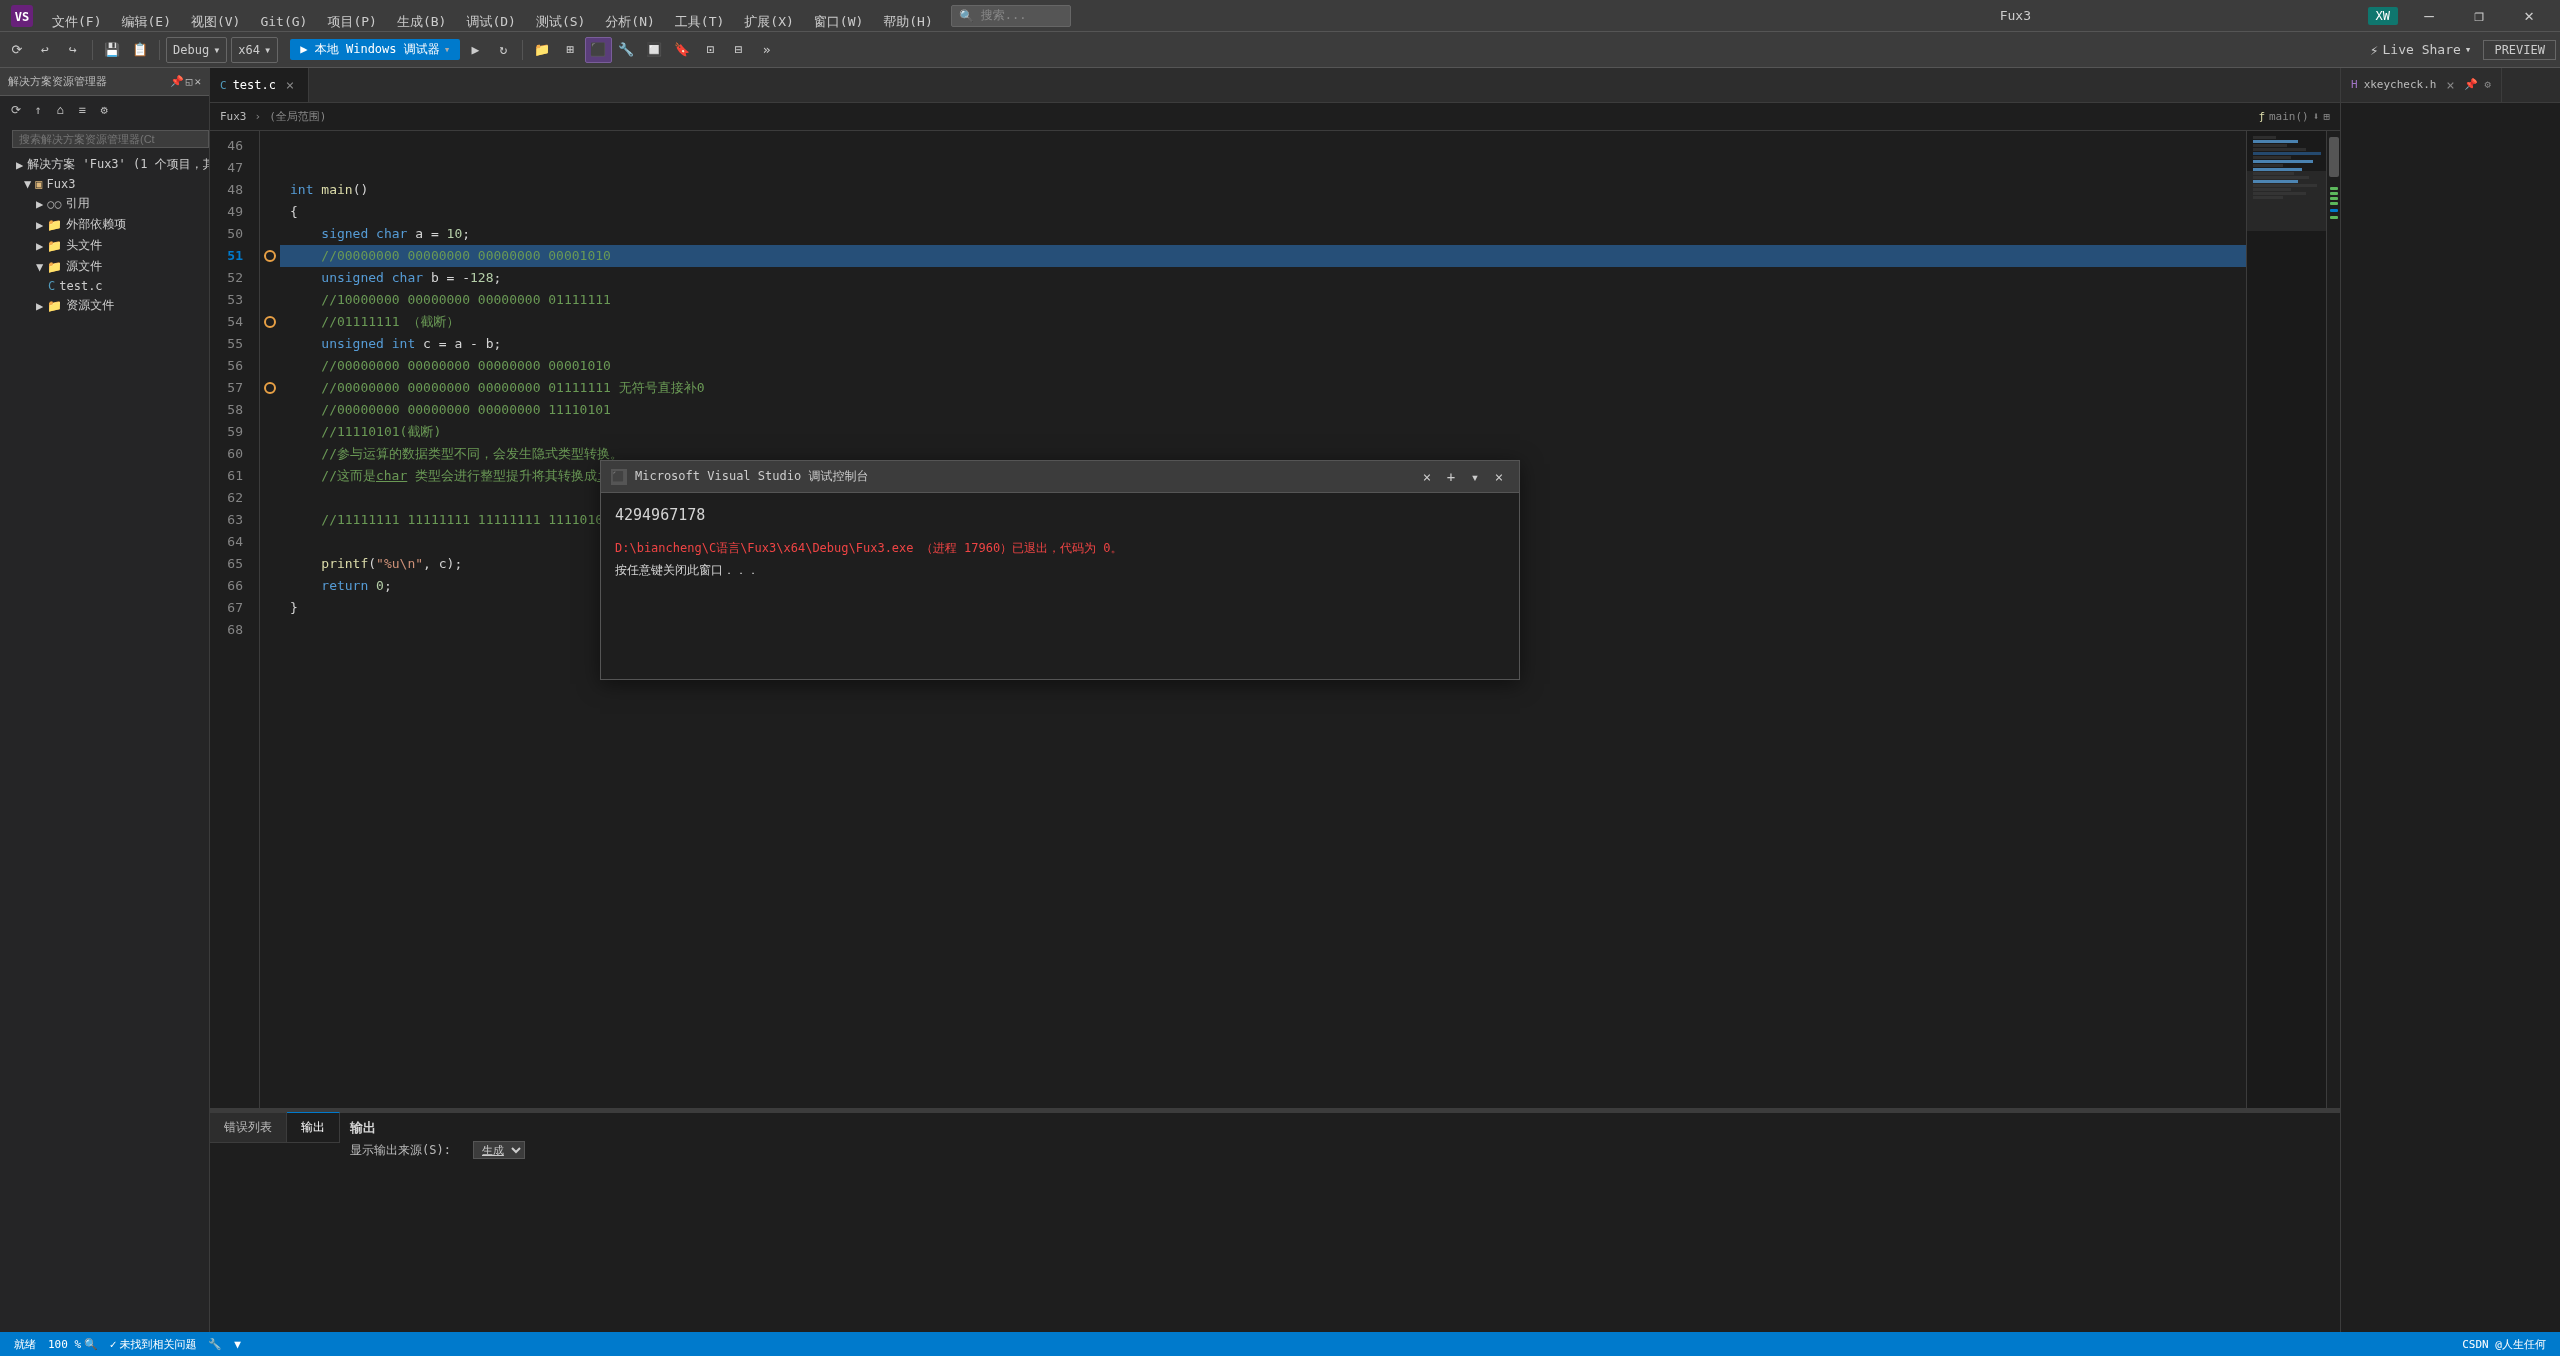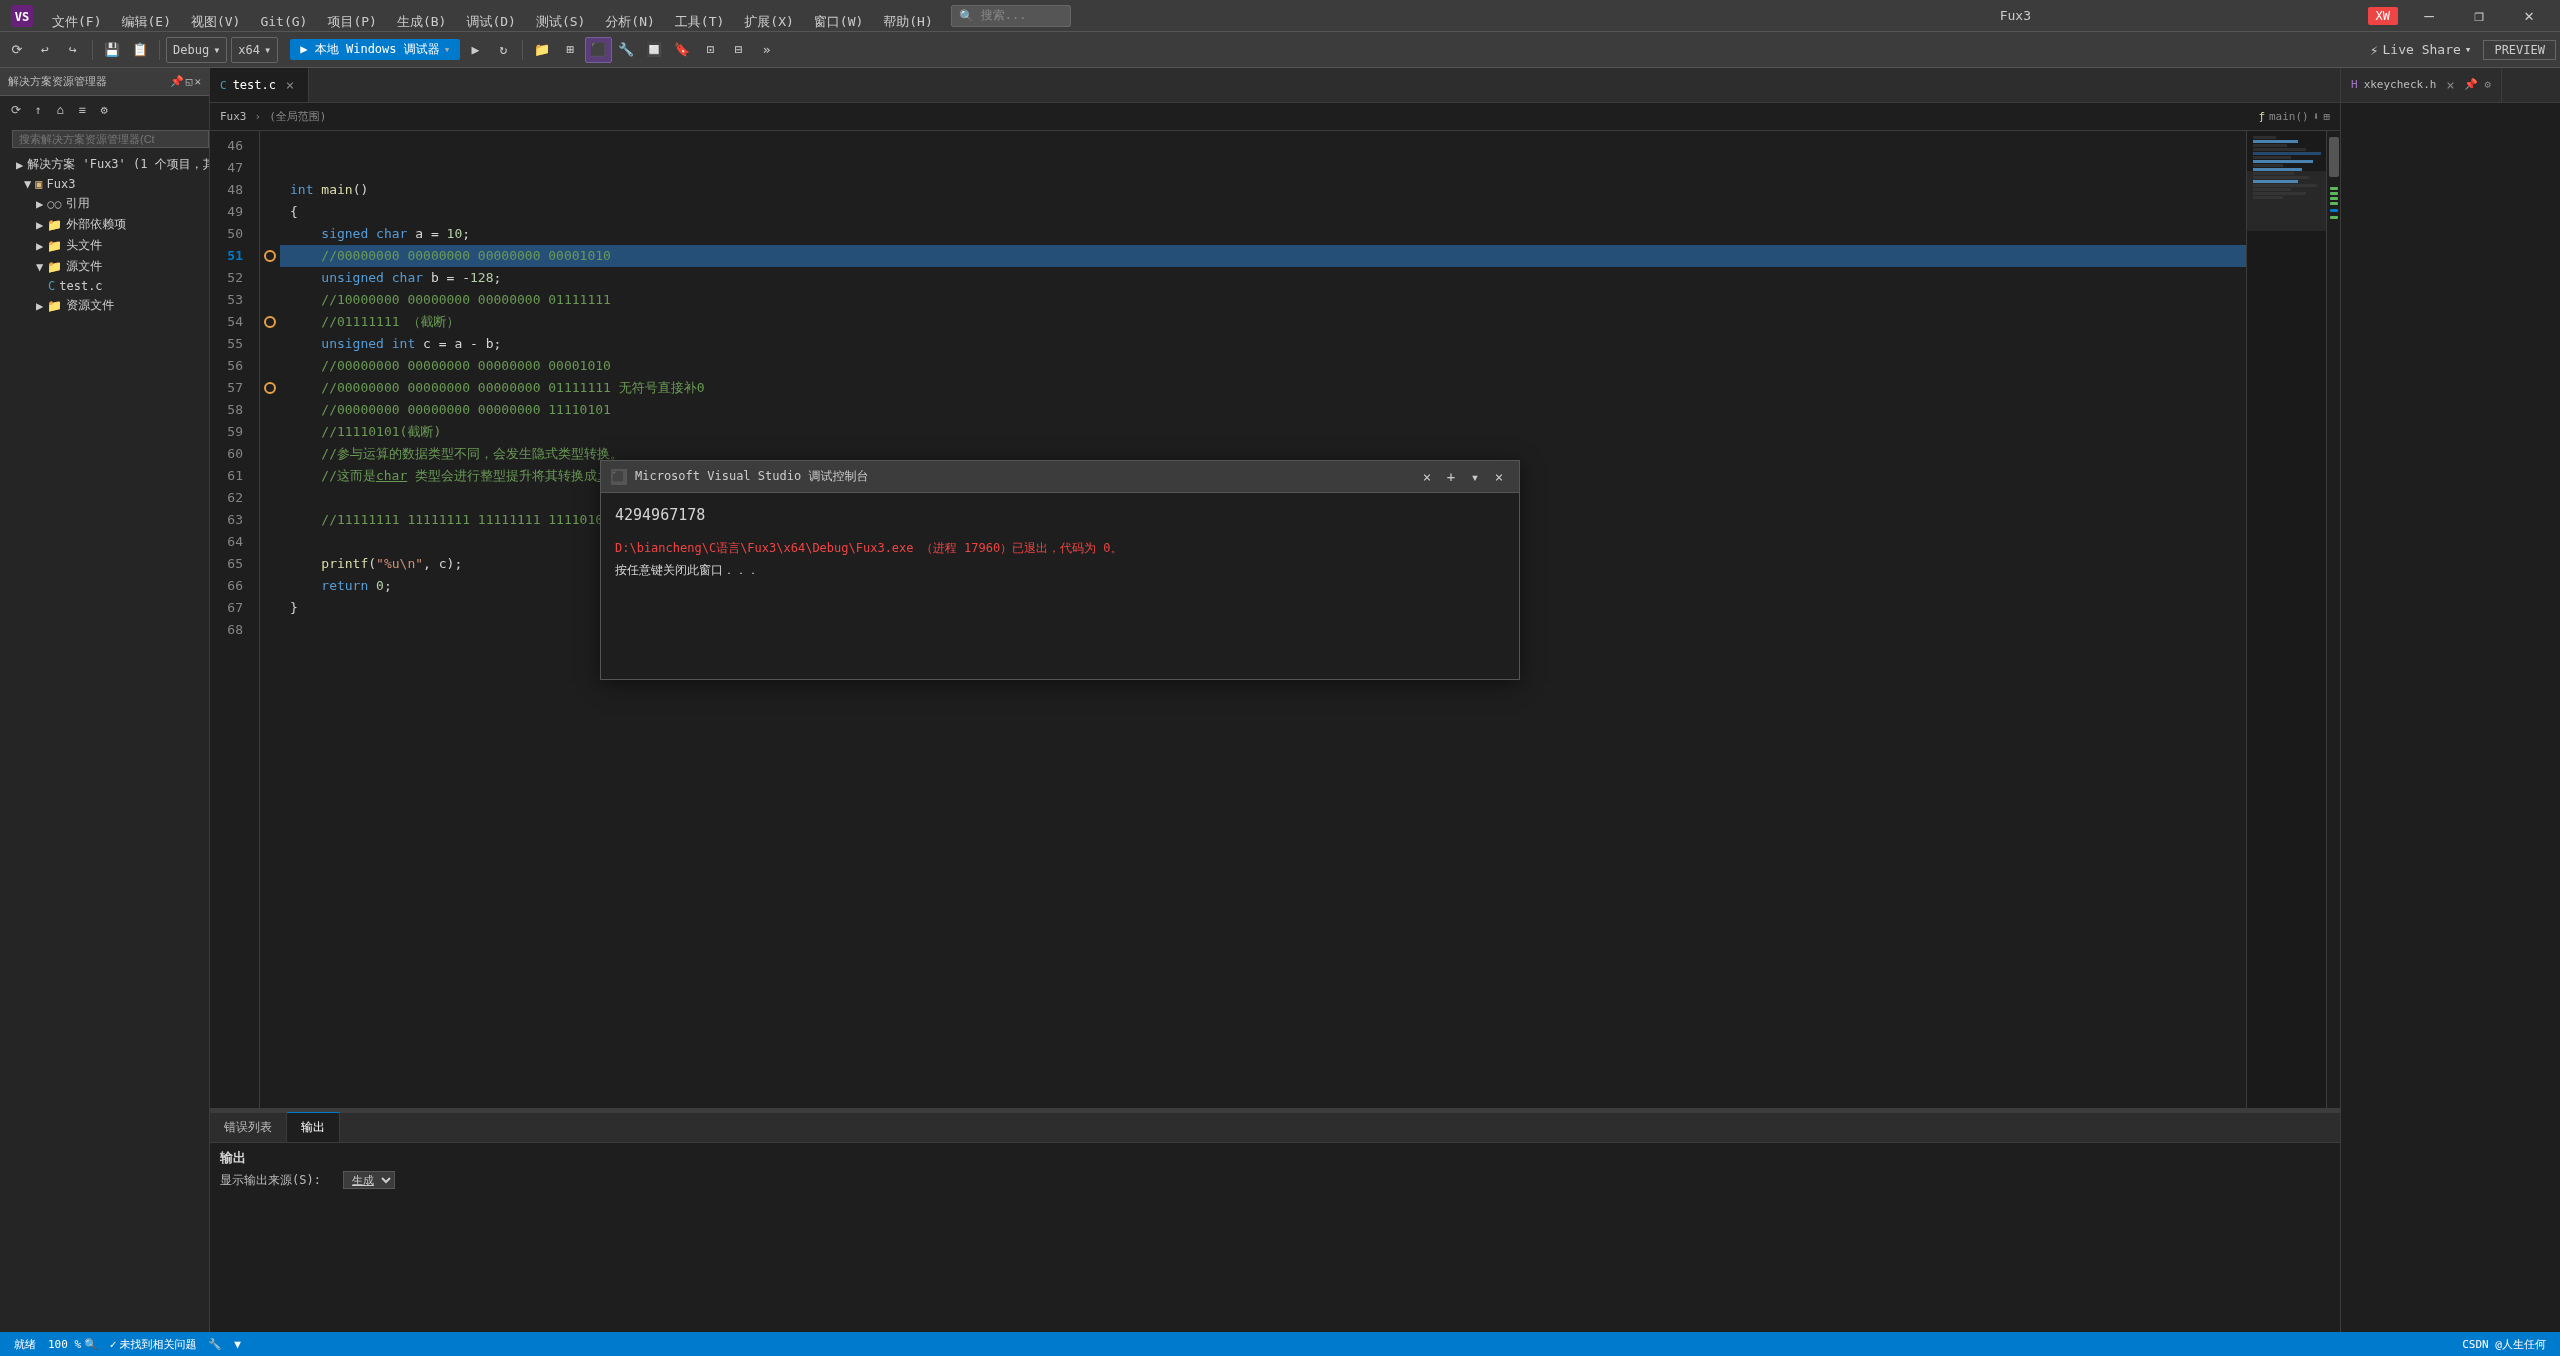--- a/index.html
+++ b/index.html
@@ -53,21 +53,21 @@
       width: 46px;
       height: 32px;
       display: flex;
       align-items: center;
       justify-content: center;
       color: #cccccc;
       font-size: 16px;
       cursor: pointer;
     }
     .title-user {
-      background: #ef4444;
+      background: #0f766e;
       color: white;
       font-size: 12px;
       padding: 2px 8px;
       border-radius: 2px;
       cursor: pointer;
       margin-right: 4px;
     }
 
     
     .toolbar {
@@ -357,21 +357,20 @@
     }
     .minimap-line.bright { background: #569cd6; opacity: 0.8; }
     .minimap-line.highlight { background: #264f78; opacity: 0.9; width: 90%; }
 
     
     .bottom-panel {
       height: 220px;
       background: #1e1e1e;
       border-top: 1px solid #3c3c3c;
       display: flex;
-      flex-direction: column;
       flex-shrink: 0;
     }
     .panel-tabs {
       height: 30px;
       background: #2d2d2d;
       display: flex;
       align-items: flex-end;
       border-bottom: 1px solid #3c3c3c;
     }
     .panel-tab {

